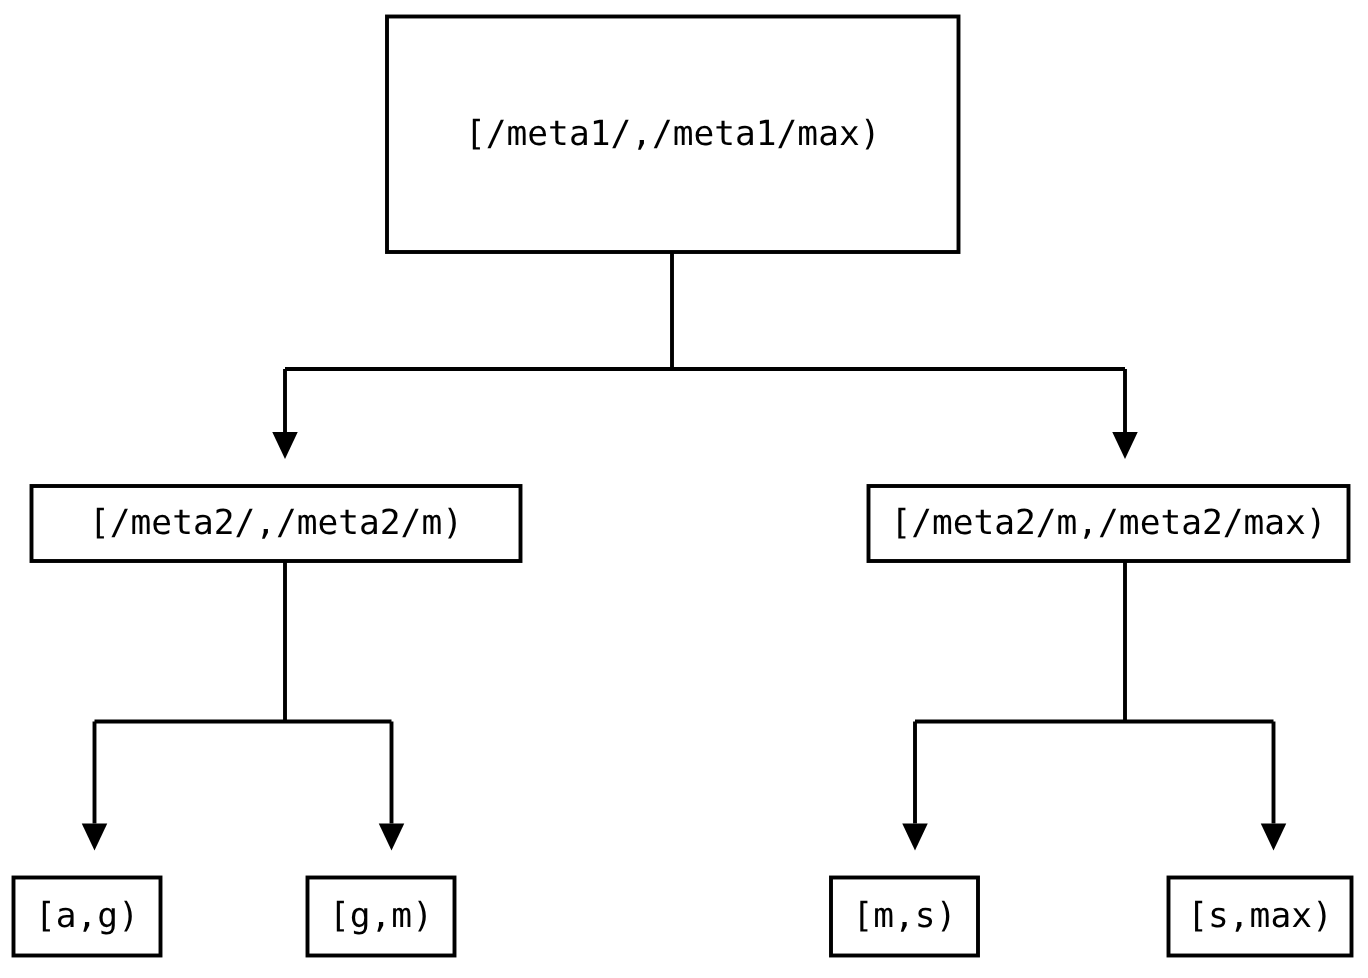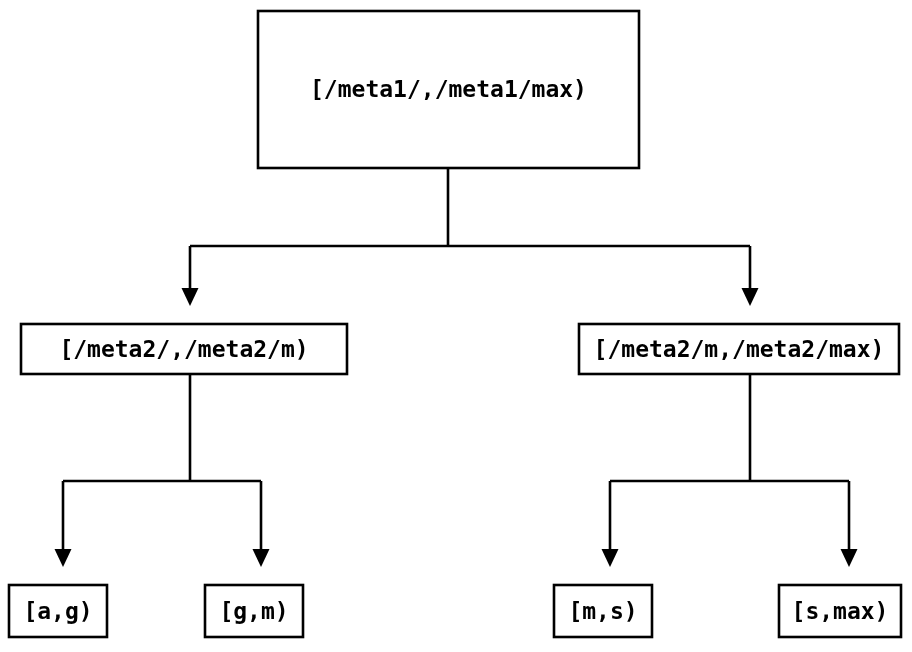--- a/index.html
+++ b/index.html
@@ -10,21 +10,20 @@
   body {
     width: 912px;
     height: 652px;
     font-family: "DejaVu Sans Mono", "Liberation Mono", monospace;
     overflow: hidden;
   }
   #diagram-root {
     position: relative;
     width: 776px;
     height: 652px;
-    font-weight: bold;
   }
   svg.tree-canvas {
     display: block;
     width: 912px;
     height: 652px;
   }
   .node-box {
     fill: #ffffff;
     stroke: #000000;
     stroke-width: 2.6;

